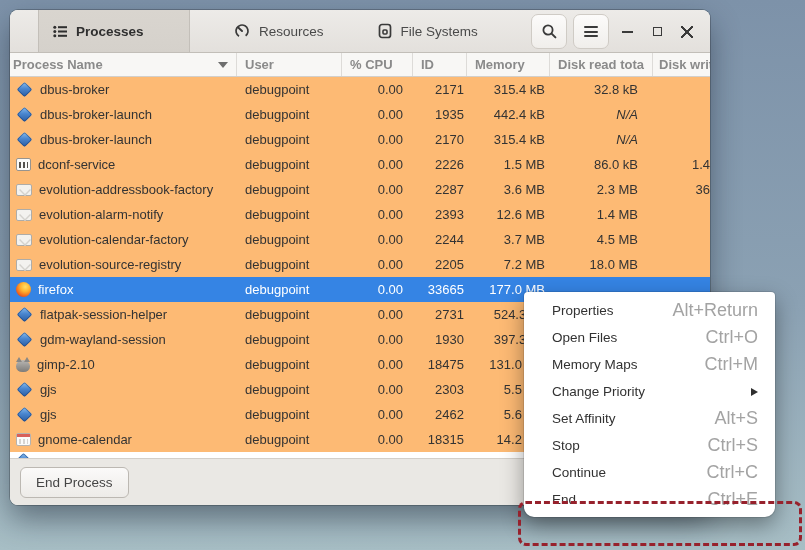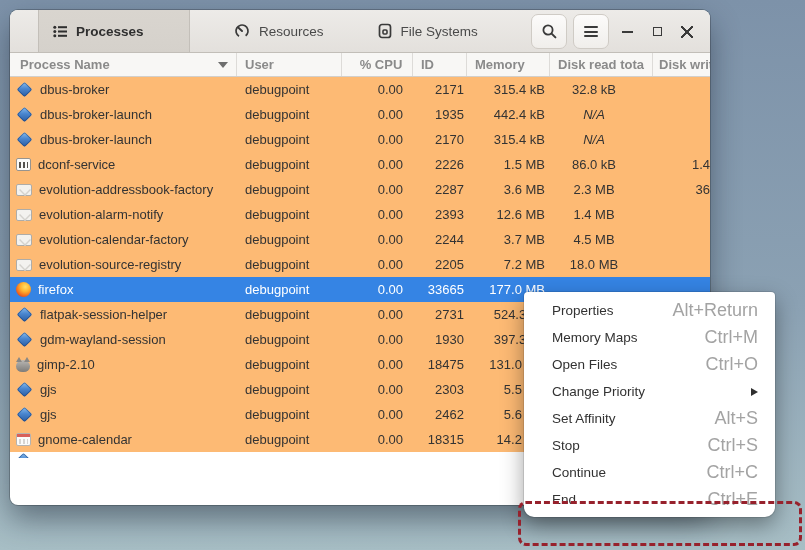--- a/index.html
+++ b/index.html
@@ -69,38 +69,38 @@
   .hcell {
     display:flex; align-items:center; padding-left:8px;
     border-right:1px solid #dddbd8; overflow:hidden; white-space:nowrap;
   }
   .hcell:last-child { border-right:none; }
   .sort-arrow {
     margin-left:auto; margin-right:8px;
     width:0; height:0; border-left:5px solid transparent; border-right:5px solid transparent;
     border-top:6px solid #6e6e6e;
   }
-  .col-name { width:227px; padding-left:10px; }
+  .col-name { width:227px; padding-left:3px; }
   .col-user { width:105px; }
-  .col-cpu { width:71px;justify-content:center; }
+  .col-cpu { width:71px; }
   .col-id { width:54px; }
   .col-memory { width:83px; }
   .col-disk_read { width:103px; }
   .col-disk_write { width:57px; padding-left:6px; }
 
   
   .tbody { flex:0 0 375px; background:#fdba74; font-size:13px; color:#333; }
   .trow { height:25px; display:flex; align-items:center; }
   .trow .cell { overflow:hidden; white-space:nowrap; }
   .trow .col-name { display:flex; align-items:center; gap:7px; padding-left:6px; }
   .trow .col-user { padding-left:8px; }
   .trow .col-cpu  { text-align:right; padding-right:10px; }
   .trow .col-id   { text-align:right; padding-right:3px; }
   .trow .col-memory { text-align:right; padding-right:5px; }
-  .trow .col-disk_read { text-align:center; padding-right:15px; }
+  .trow .col-disk_read { text-align:right; padding-right:15px; }
   .trow .col-disk_write { text-align:right; padding-left:0; }
   .trow.selected { background:#3584e4; color:#fff; }
   .cell.na { font-style:italic; }
 
   
   .picon { flex:0 0 auto; display:inline-block; position:relative; }
   .picon.dbus-diamond, .picon.app-diamond {
     width:11px; height:11px; transform:rotate(45deg); border-radius:2px;
     background:linear-gradient(135deg,#8ec2f0 0%,#4a86cf 45%,#27599f 100%);
     box-shadow:inset 0 0 0 1px rgba(20,60,120,.55);
@@ -448,36 +448,39 @@
         <div class="cell col-memory">14.2 MB</div>
         <div class="cell col-disk_read"></div>
         <div class="cell col-disk_write"></div>
       </div>
     </div>
 
   <div class="partial-row">
     <span class="picon dbus-diamond"></span>
   </div>
 
+  <div class="bottombar">
+    <button class="end-btn">End Process</button>
+  </div>
 </div>
 
 <div class="ctx-menu">
     <div class="mitem">
       <span>Properties</span>
       <span class="accel">Alt+Return</span>
     </div>
     <div class="mitem">
+      <span>Open Files</span>
+      <span class="accel">Ctrl+O</span>
+    </div>
+    <div class="mitem">
       <span>Memory Maps</span>
       <span class="accel">Ctrl+M</span>
     </div>
     <div class="mitem">
-      <span>Open Files</span>
-      <span class="accel">Ctrl+O</span>
-    </div>
-    <div class="mitem">
       <span>Change Priority</span>
       <span class="sub-arrow"></span>
     </div>
     <div class="mitem">
       <span>Set Affinity</span>
       <span class="accel">Alt+S</span>
     </div>
     <div class="mitem">
       <span>Stop</span>
       <span class="accel">Ctrl+S</span>

